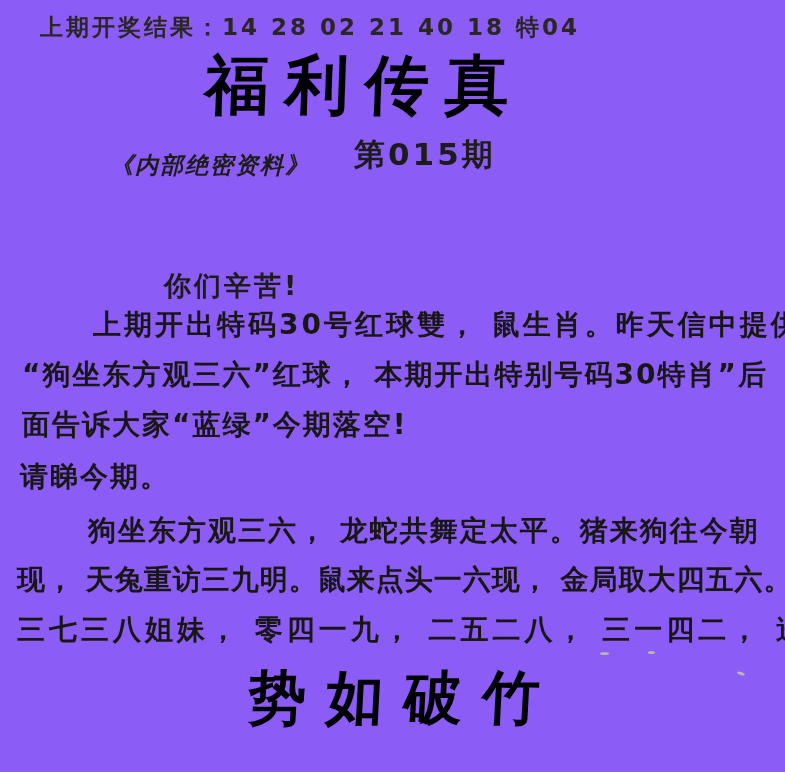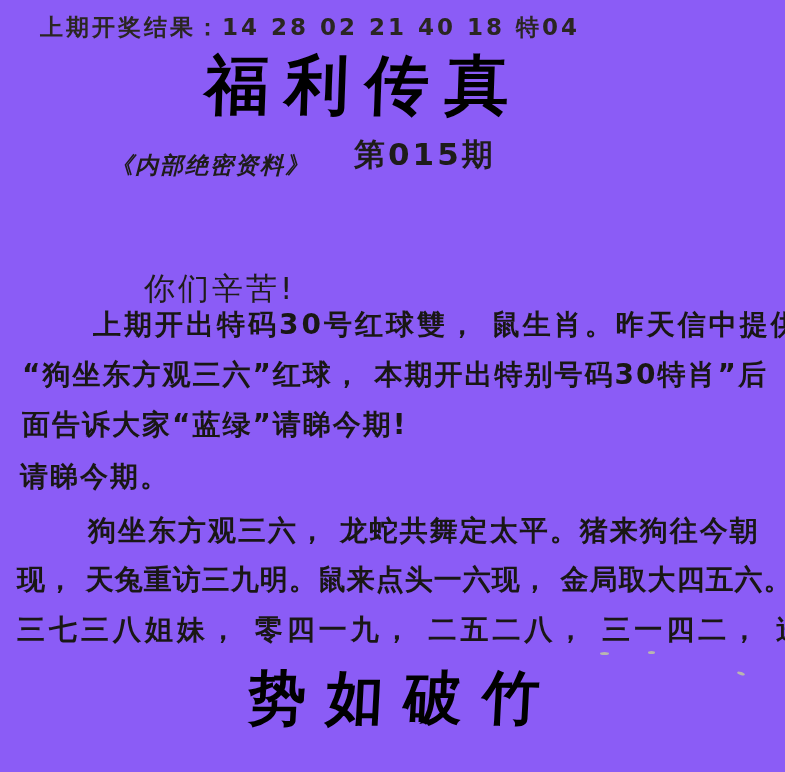--- a/index.html
+++ b/index.html
@@ -73,24 +73,24 @@
     top: 219px;
     left: 64px;
     font-size: 22px;
     letter-spacing: 1px;
     font-weight: 600;
     white-space: nowrap;
   }
   .greeting {
     position: absolute;
     top: 268px;
-    left: 144px;
-    font-size: 31px;
+    left: 164px;
+    font-size: 27px;
     letter-spacing: 3px;
-    font-weight: 400;
+    font-weight: 700;
     white-space: nowrap;
   }
   .body-line {
     position: absolute;
     font-size: 28px;
     font-weight: 600;
     white-space: nowrap;
     color: #191715;
   }
   .l1 { top: 306px; left: 93px;  letter-spacing: 3px; }
@@ -136,21 +136,21 @@
   <div class="issue">第015期</div>
 
 
 
   <div class="greeting">你们辛苦!</div>
 
   <div class="body-line l1">上期开出特码30号红球雙， 鼠生肖。昨天信中提供</div>
 
   <div class="body-line l2">“狗坐东方观三六”红球， 本期开出特别号码30特肖”后</div>
 
-  <div class="body-line l3">面告诉大家“蓝绿”请睇今期!</div>
+  <div class="body-line l3">面告诉大家“蓝绿”今期落空!</div>
 
   <div class="body-line l4">请睇今期。</div>
 
   <div class="body-line l5">狗坐东方观三六， 龙蛇共舞定太平。猪来狗往今朝</div>
 
   <div class="body-line l6">现， 天兔重访三九明。鼠来点头一六现， 金局取大四五六。</div>
 
   <div class="body-line l7">三七三八姐妹， 零四一九， 二五二八， 三一四二， 送: 蓝绿</div>
 
   <div class="slogan">势如破竹</div>

